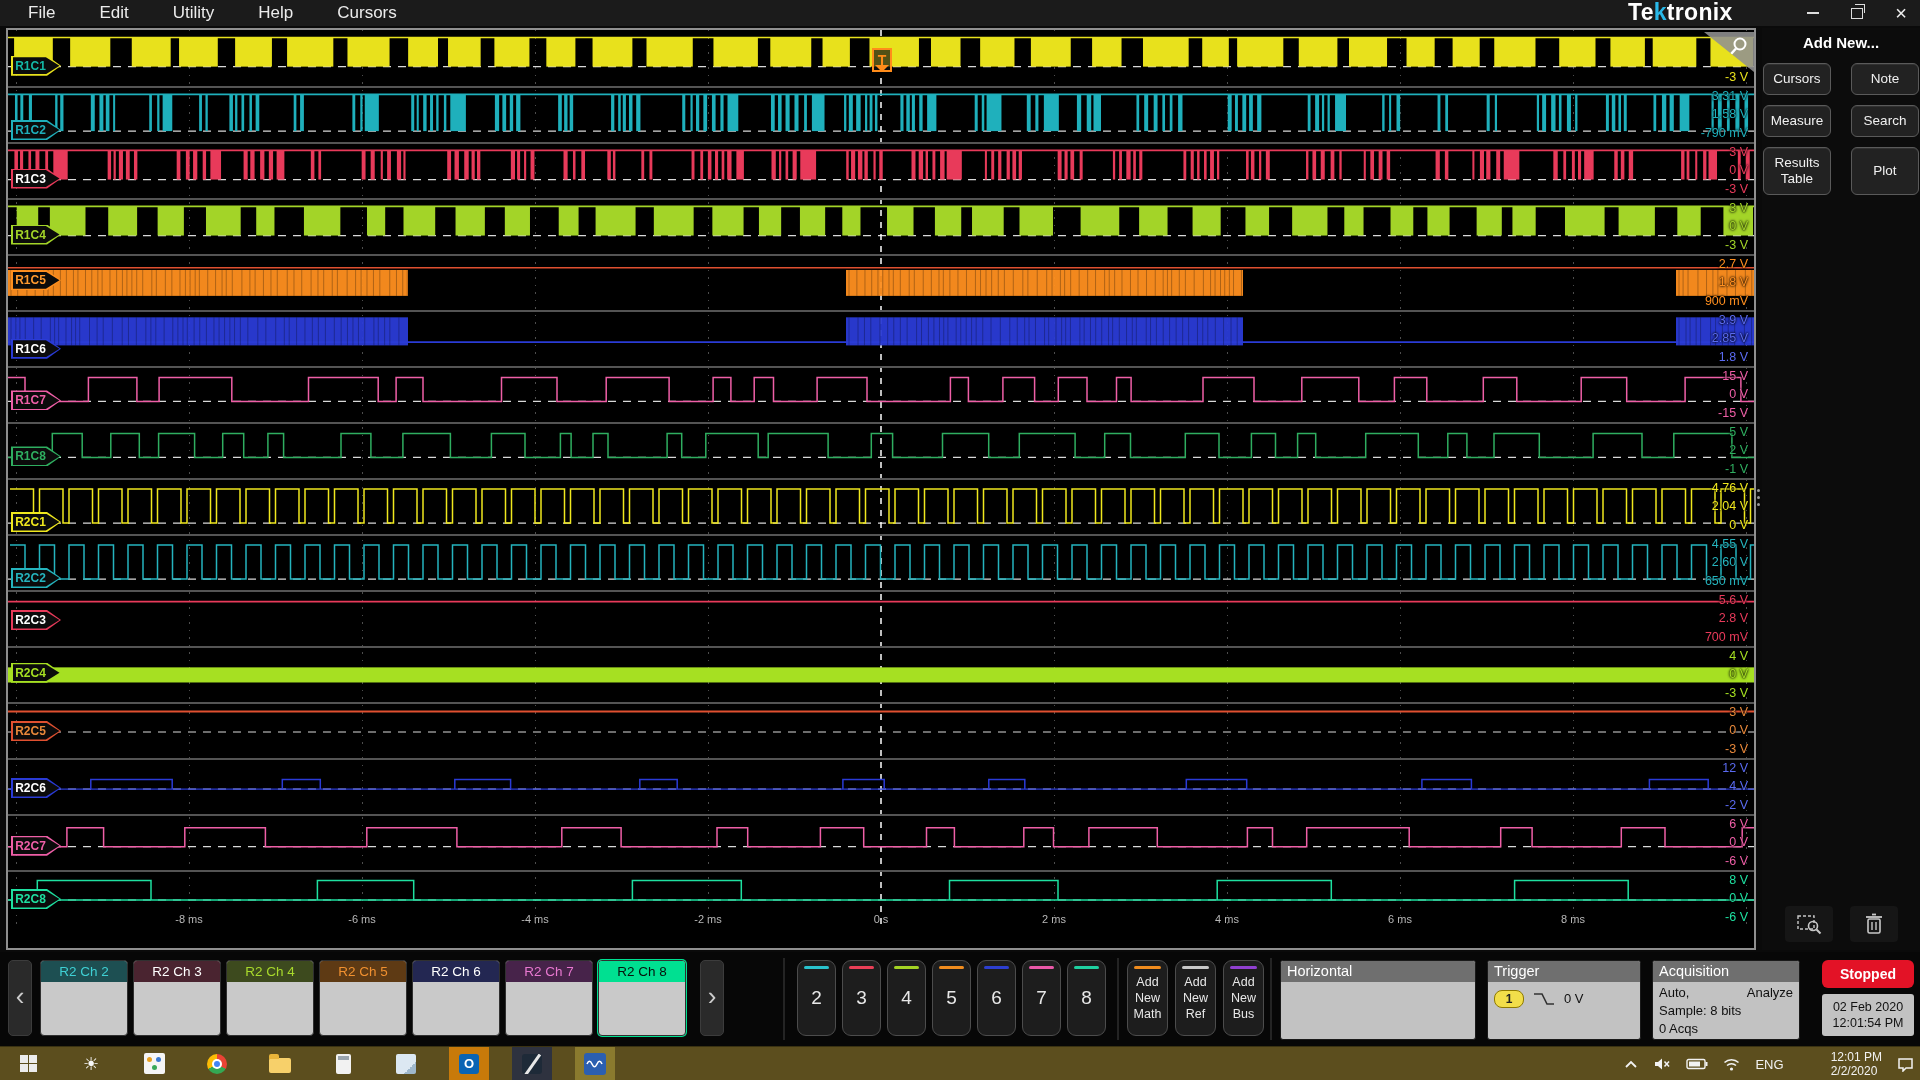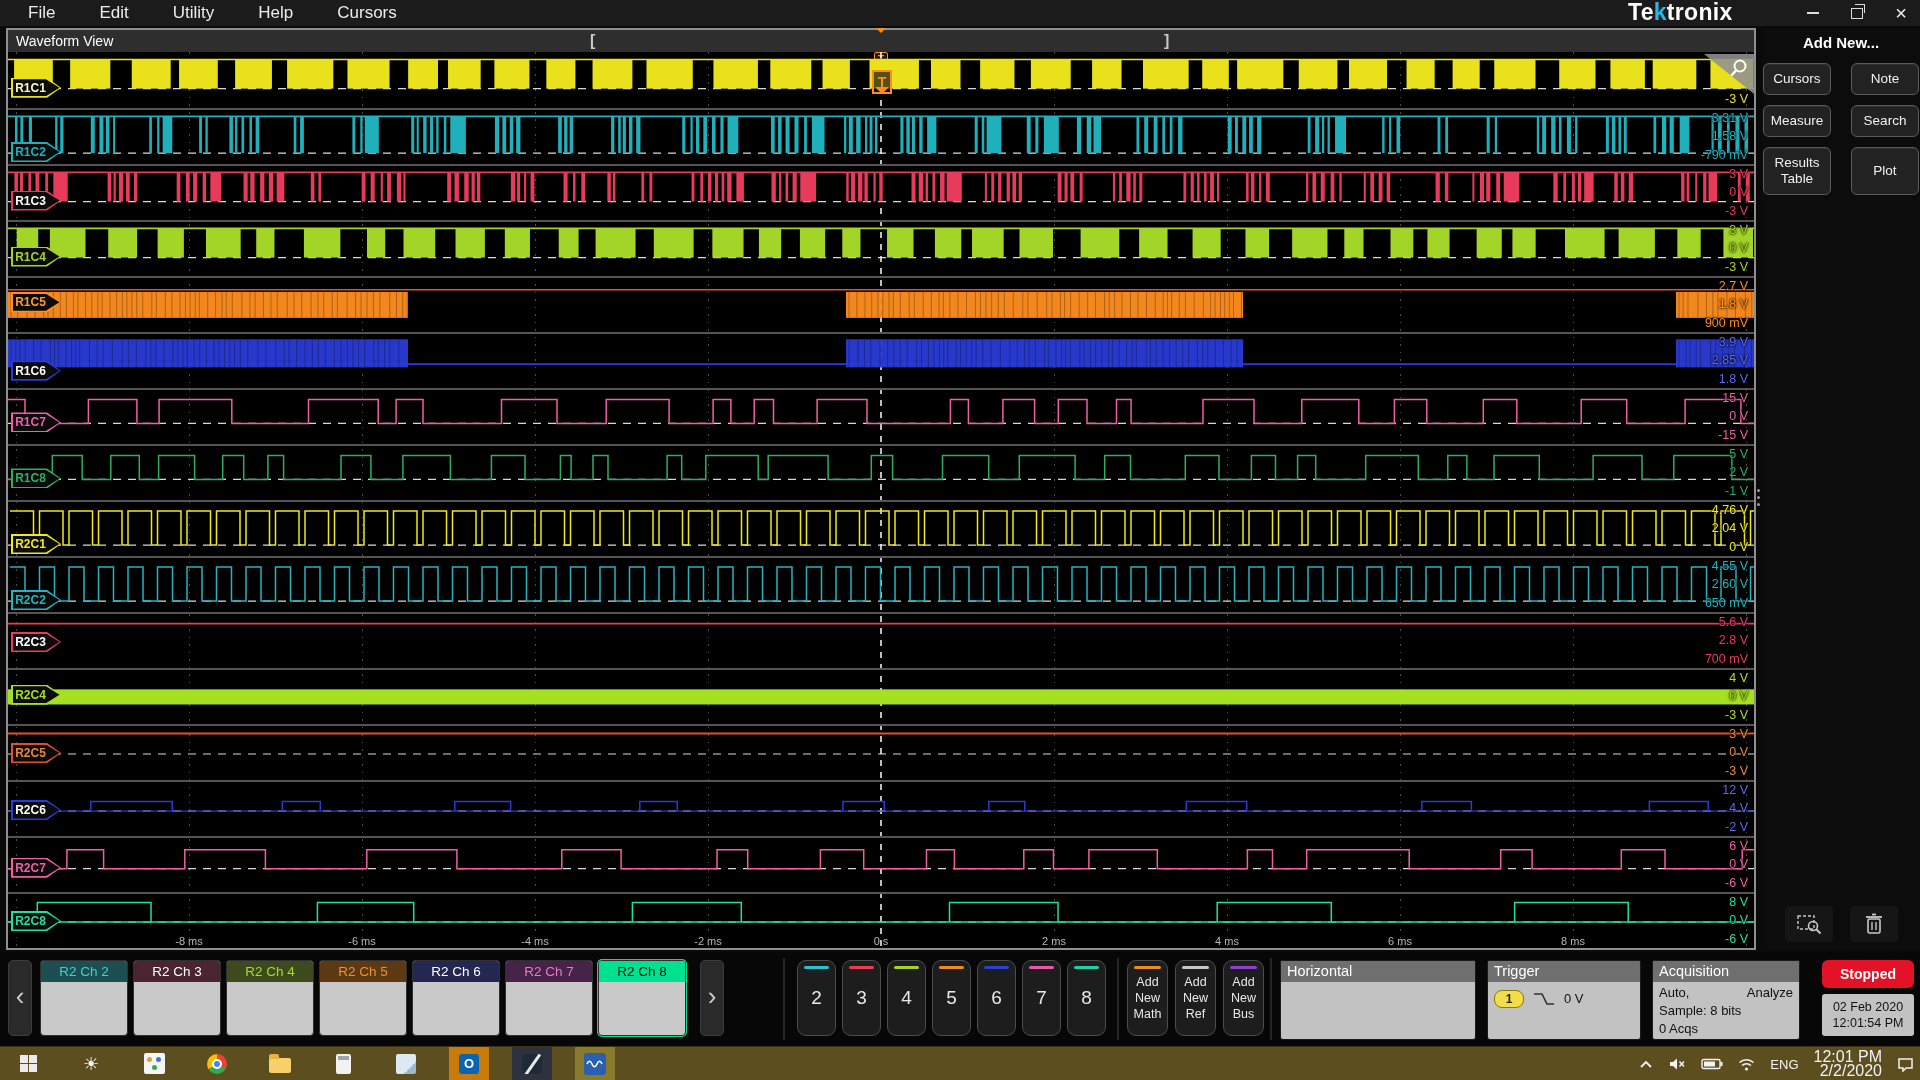--- a/index.html
+++ b/index.html
@@ -102,21 +102,21 @@
   .folder:before{content:"";position:absolute;left:0;top:-4px;width:10px;height:5px;background:#e8b43a;border-radius:2px 2px 0 0;}
   .calc{width:15px;height:20px;background:#f2f2f2;border-radius:2px;position:relative;}
   .calc:before{content:"";position:absolute;left:2px;top:2px;right:2px;height:4px;background:#9aa4ae;}
   .notes{width:20px;height:20px;background:linear-gradient(135deg,#dce8f2 70%,#9fb8cc 70%);border-radius:2px;}
   .outlook{width:20px;height:20px;background:#0a64b4;border-radius:3px;color:#fff;font-size:13px;font-weight:bold;display:flex;align-items:center;justify-content:center;}
   .pen{width:20px;height:20px;background:#1e2a38;border-radius:3px;position:relative;overflow:hidden;}
   .pen:before{content:"";position:absolute;left:9px;top:-2px;width:3px;height:26px;background:#e8e8e8;transform:rotate(35deg);}
   .tek{width:22px;height:22px;background:#2b5fb0;border-radius:3px;display:flex;align-items:center;justify-content:center;}
   #tray{position:absolute;right:6px;top:0;height:34px;display:flex;align-items:center;gap:15px;color:#f2f2f2;}
   #tray .lang{font-size:13px;}
-  #tray .clk{font-size:16px;text-align:right;line-height:14px;}
+  #tray .clk{font-size:12px;text-align:left;line-height:14px;margin-left:32px;}
 </style>
 </head>
 <body>
 
 <div id="menubar">
   <div id="menu-items">
       <span class="menu-item">File</span>
       <span class="menu-item">Edit</span>
       <span class="menu-item">Utility</span>
       <span class="menu-item">Help</span>
@@ -128,29 +128,20 @@
         <div class="wc-min"></div>
       </div>
       <div class="wc">
         <div class="wc-rest"></div>
       </div>
       <div class="wc wc-close">×</div>
     </div>
 </div>
 
 <div id="wfpanel">
-  <div id="wfheader">
-    <span id="wf-title">Waveform View</span>
-    <span class="bracket" id="br-l">[</span>
-    <span class="bracket" id="br-r">]</span>
-    <div id="hdr-trig">
-      <i class="tri"></i>
-      <b>T</b>
-    </div>
-  </div>
   <div id="wfarea">
     <div id="gridlayer">
         <div class="vgrid" style="left: 8px;"></div>
         <div class="vgrid" style="left: 181px;"></div>
         <div class="vgrid" style="left: 354px;"></div>
         <div class="vgrid" style="left: 527px;"></div>
         <div class="vgrid" style="left: 700px;"></div>
         <div class="vgrid vcenter" style="left: 872px;"></div>
         <div class="vgrid" style="left: 1046px;"></div>
         <div class="vgrid" style="left: 1219px;"></div>
@@ -193,21 +184,21 @@
             <rect x="1444.6086855737958" y="6.4799999999999995" width="27.08244387060404" height="29.16" fill="#e8e11c"></rect>
             <rect x="1486.2482816989068" y="6.4799999999999995" width="41.23502288199961" height="29.16" fill="#e8e11c"></rect>
             <rect x="1551.2176496456377" y="6.4799999999999995" width="36.27658404223621" height="29.16" fill="#e8e11c"></rect>
             <rect x="1602.4191805922892" y="6.4799999999999995" width="34.469908544793725" height="29.16" fill="#e8e11c"></rect>
             <rect x="1644.7098242561333" y="6.4799999999999995" width="43.601741733029485" height="29.16" fill="#e8e11c"></rect>
             <rect x="1702.4418844240718" y="6.4799999999999995" width="42.55811557592824" height="29.16" fill="#e8e11c"></rect>
           </svg>
           <div class="badge" style="top: 25.64px;">
             <div class="bout" style="background: rgb(232, 225, 28);"></div>
             <div class="bin"></div>
-            <span style="color: #fef9c3;">R1C1</span>
+            <span style="color: #14b8a6;">R1C1</span>
           </div>
           <span class="slabel b" style="color: rgb(232, 225, 28);">-3 V</span>
         </div>
         <div class="wfrow">
           <svg width="1746" height="54" viewBox="0 0 1746 54">
             <line x1="0" x2="1746" y1="42.120000000000005" y2="42.120000000000005" stroke="#fff" stroke-opacity="0.85" stroke-width="1.2" stroke-dasharray="8 7"></line>
             <line x1="0" x2="1746" y1="5.4" y2="5.4" stroke="#1fb0bc" stroke-width="1.6"></line>
             <rect x="6.974946659058332" y="5.4" width="2.5629498278722167" height="36.720000000000006" fill="#1fb0bc"></rect>
             <rect x="12.359166855923831" y="5.4" width="2.911430450505577" height="36.720000000000006" fill="#1fb0bc"></rect>
             <rect x="20.85911947337445" y="5.4" width="3.1134293884970248" height="36.720000000000006" fill="#1fb0bc"></rect>

